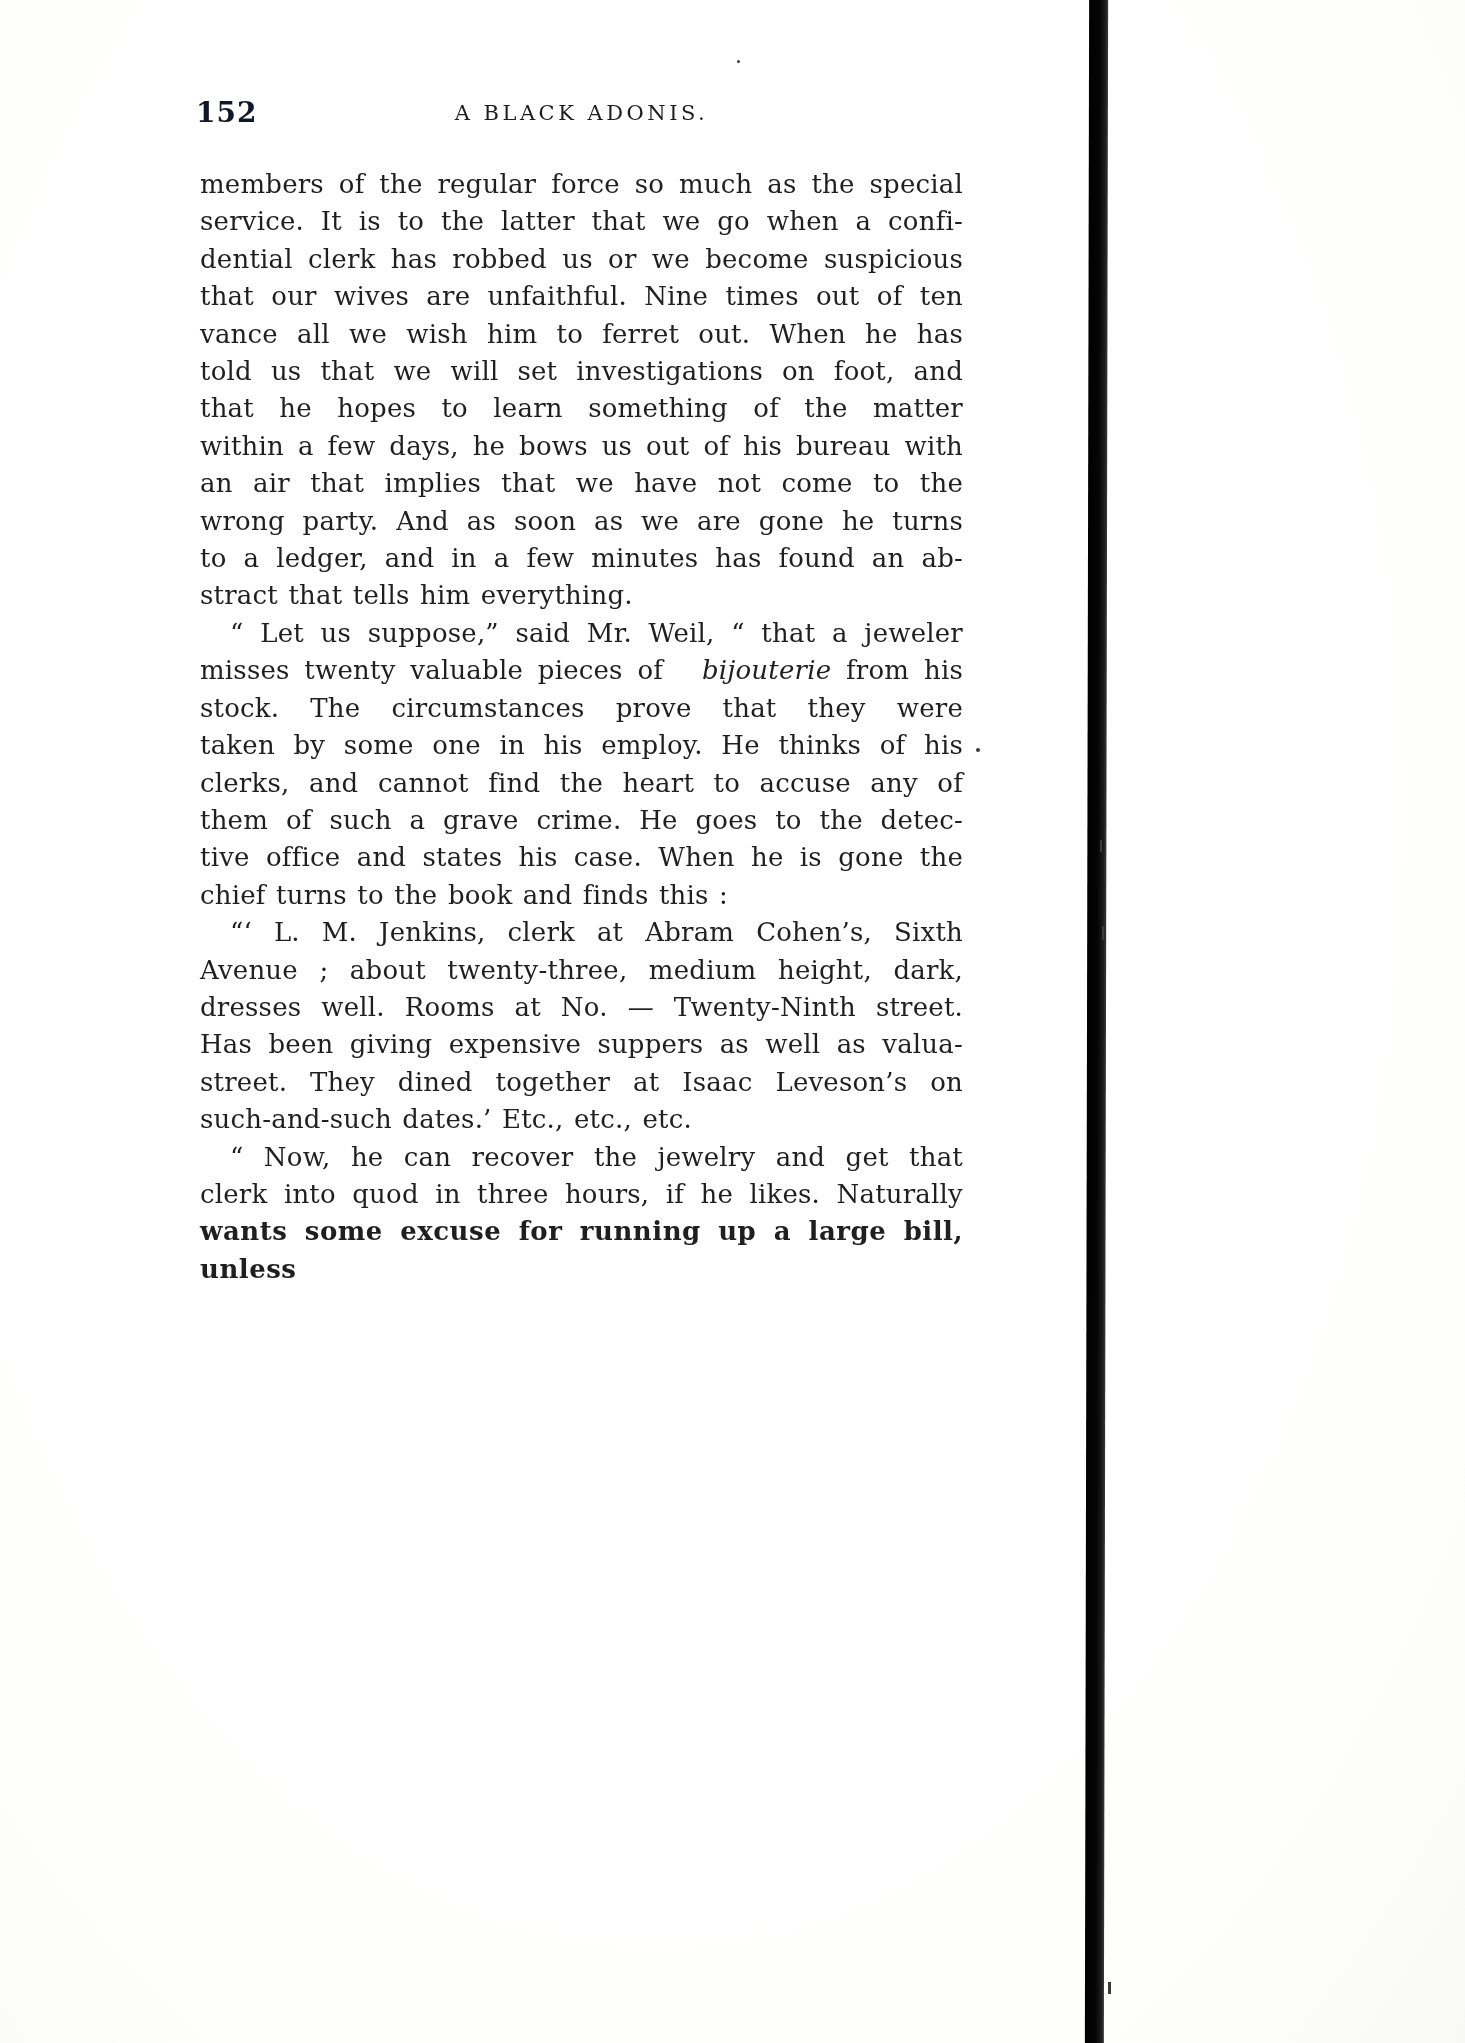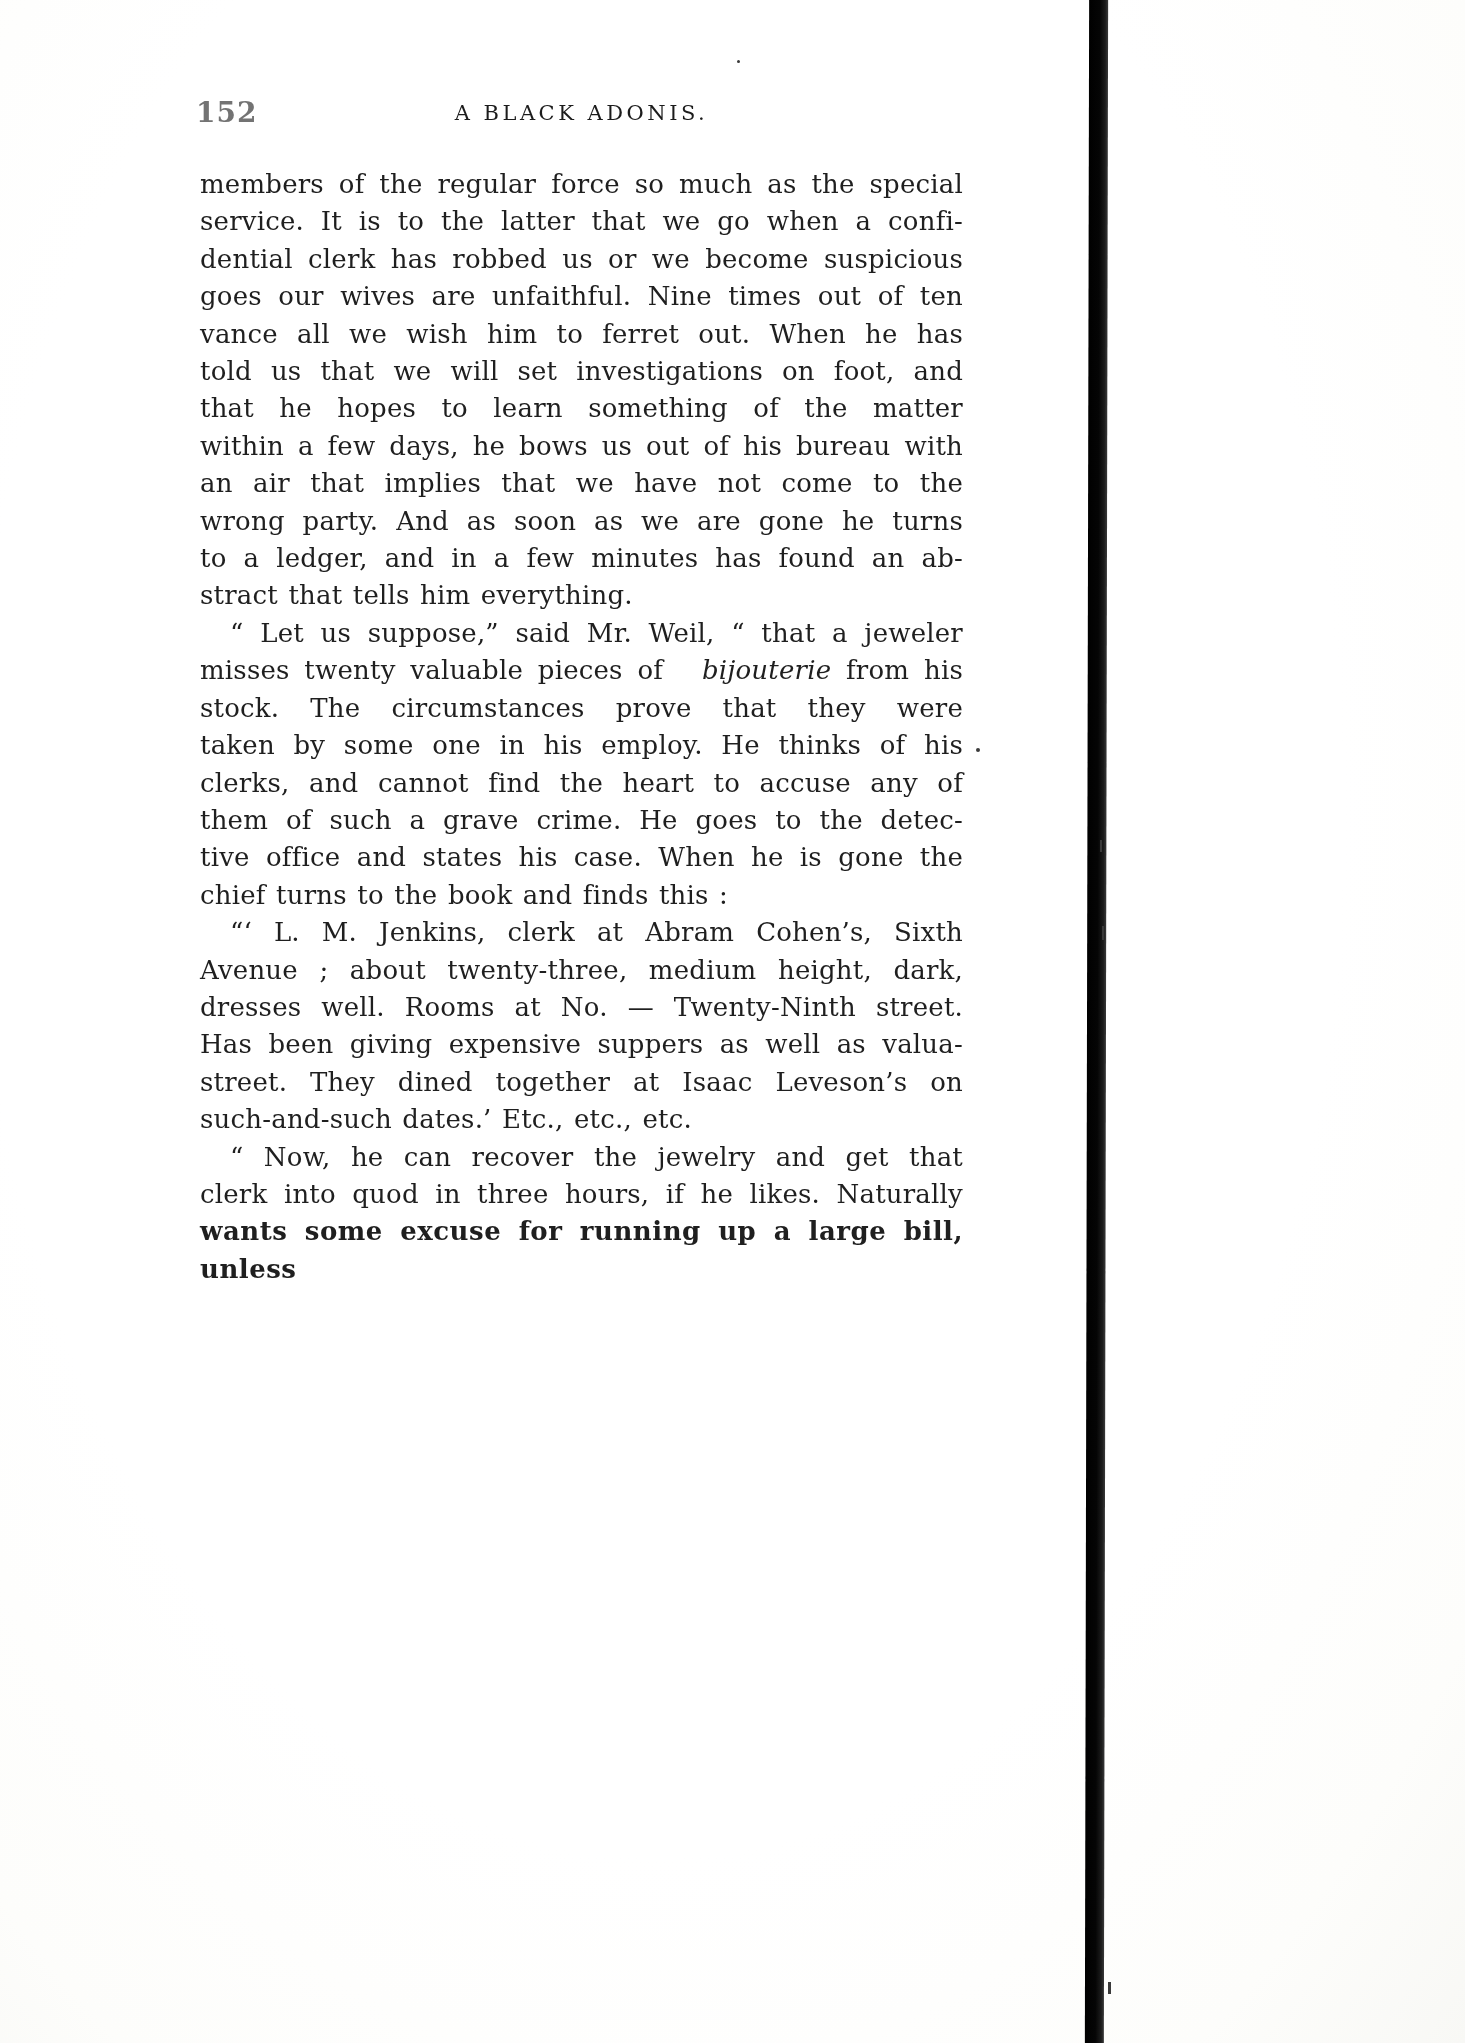--- a/index.html
+++ b/index.html
@@ -30,21 +30,21 @@
     position: relative;
     height: 42px;
   }
   .page-number {
     position: absolute;
     left: -4px;
     top: 0;
     font-size: 28px;
     font-weight: 700;
     letter-spacing: 1px;
-    color: #737373;
+    color: #0f172a;
   }
   .running-title {
     text-align: center;
     font-size: 21px;
     font-weight: 400;
     letter-spacing: 3.5px;
     padding-top: 5px;
     color: #1c1c1c;
   }
   .body-text {
@@ -95,21 +95,21 @@
     <span class="page-number">152</span>
     <div class="running-title">A BLACK ADONIS.</div>
   </div>
 
   <div class="body-text">
 
     <div class="para">
       <div class="line">members of the regular force so much as the special</div>
       <div class="line">service.  It is to the latter that we go when a confi-</div>
       <div class="line">dential clerk has robbed us or we become suspicious</div>
-      <div class="line">goes our wives are unfaithful.  Nine times out of ten</div>
+      <div class="line">that our wives are unfaithful.  Nine times out of ten</div>
       <div class="line">vance all we wish him to ferret out.  When he has</div>
       <div class="line">told us that we will set investigations on foot, and</div>
       <div class="line">that he hopes to learn something of the matter</div>
       <div class="line">within a few days, he bows us out of his bureau with</div>
       <div class="line">an air that implies that we have not come to the</div>
       <div class="line">wrong party.  And as soon as we are gone he turns</div>
       <div class="line">to a ledger, and in a few minutes has found an ab-</div>
       <div class="line end">stract that tells him everything.</div>
     </div>
 

